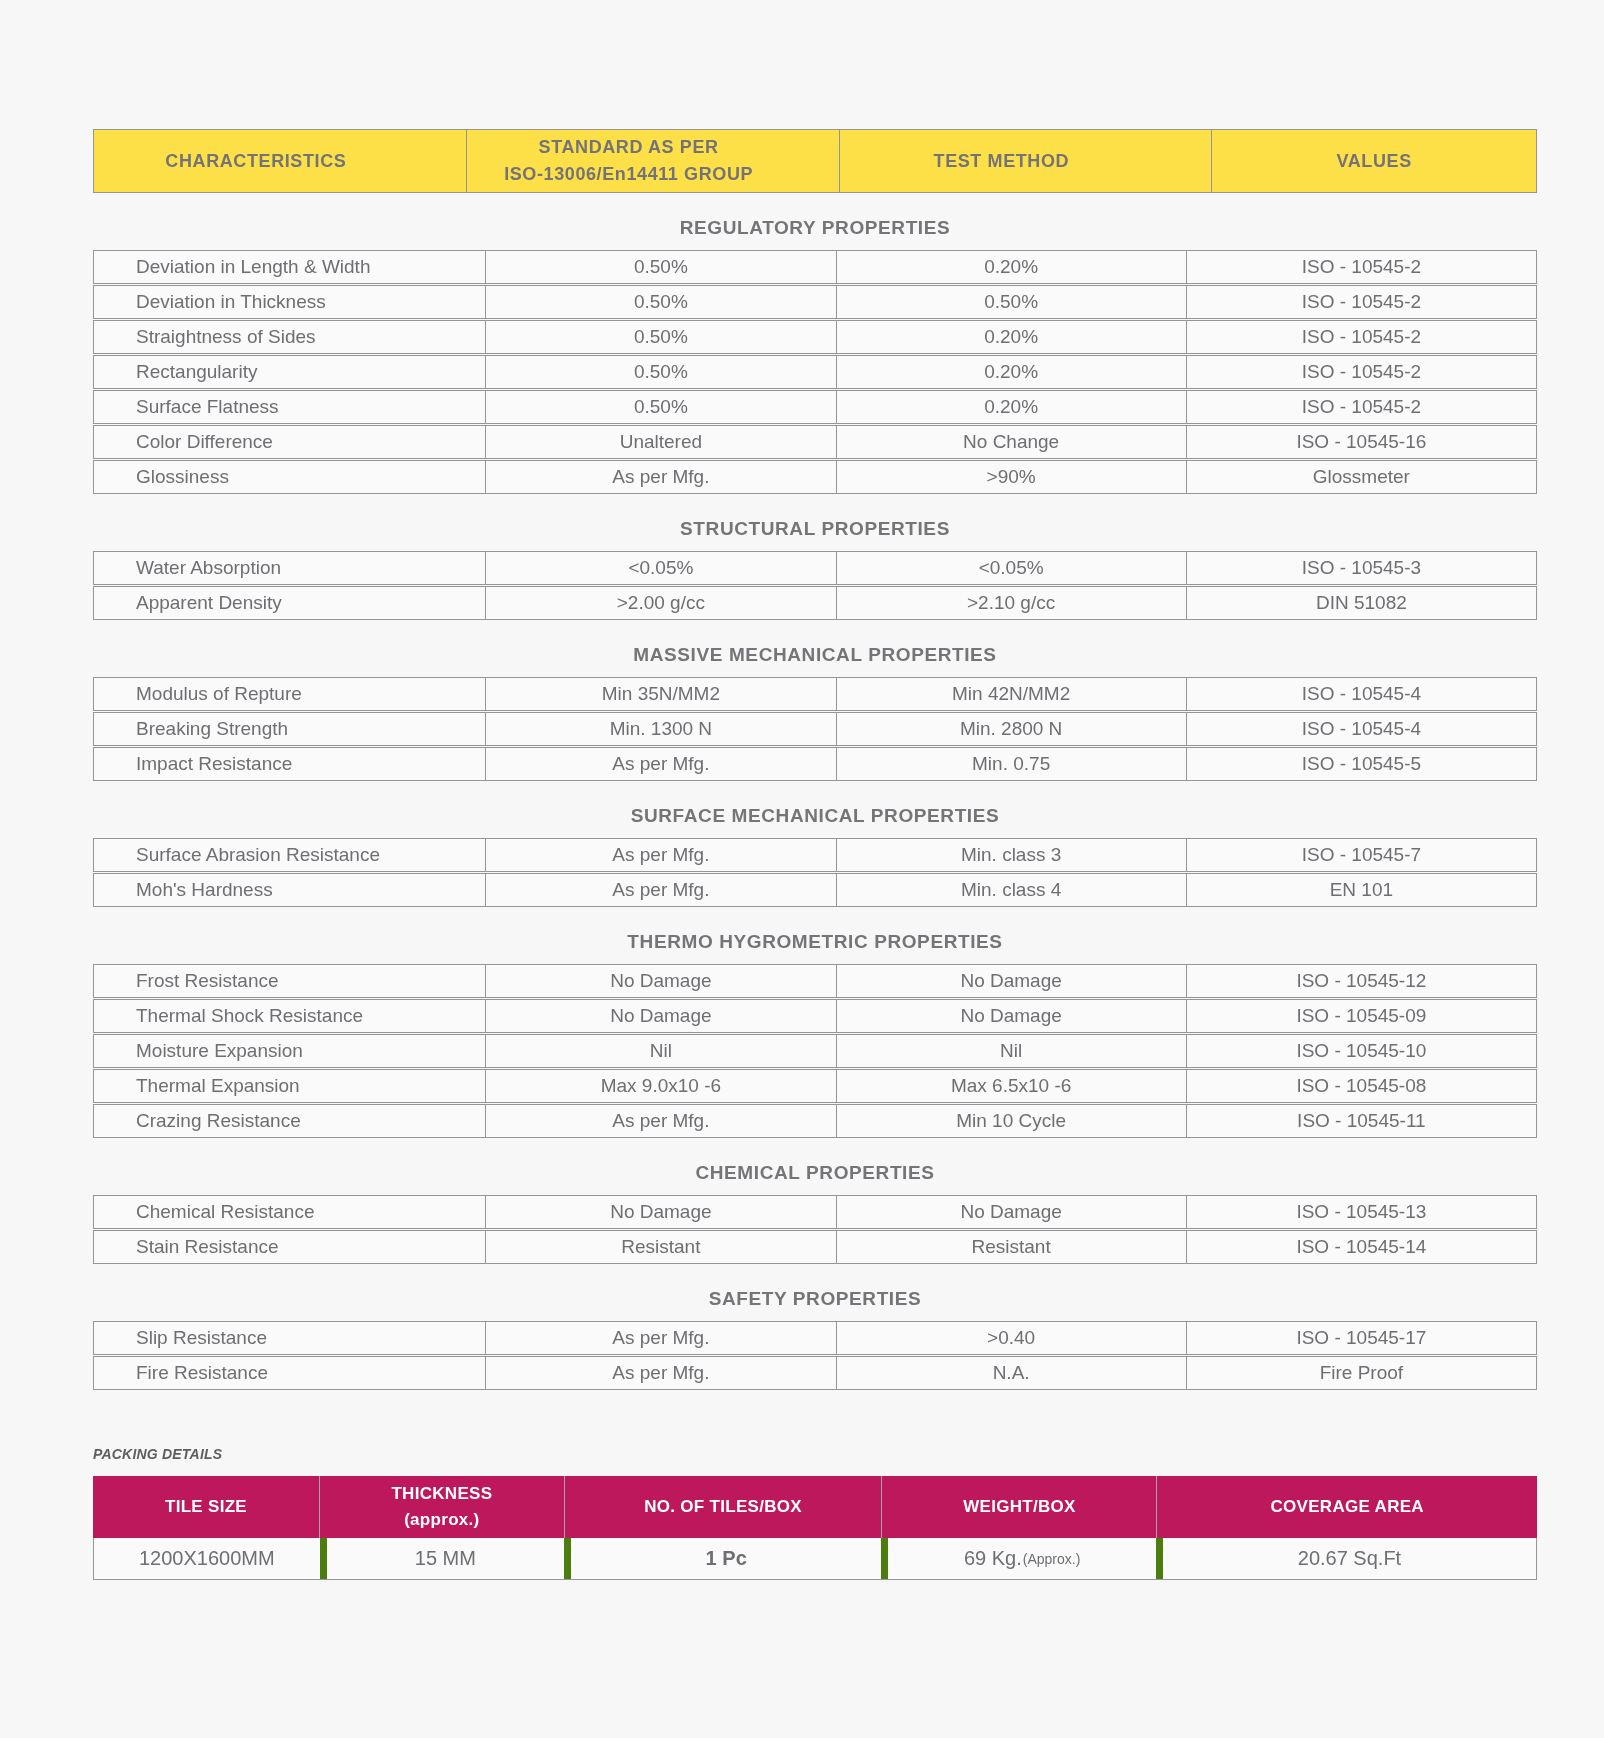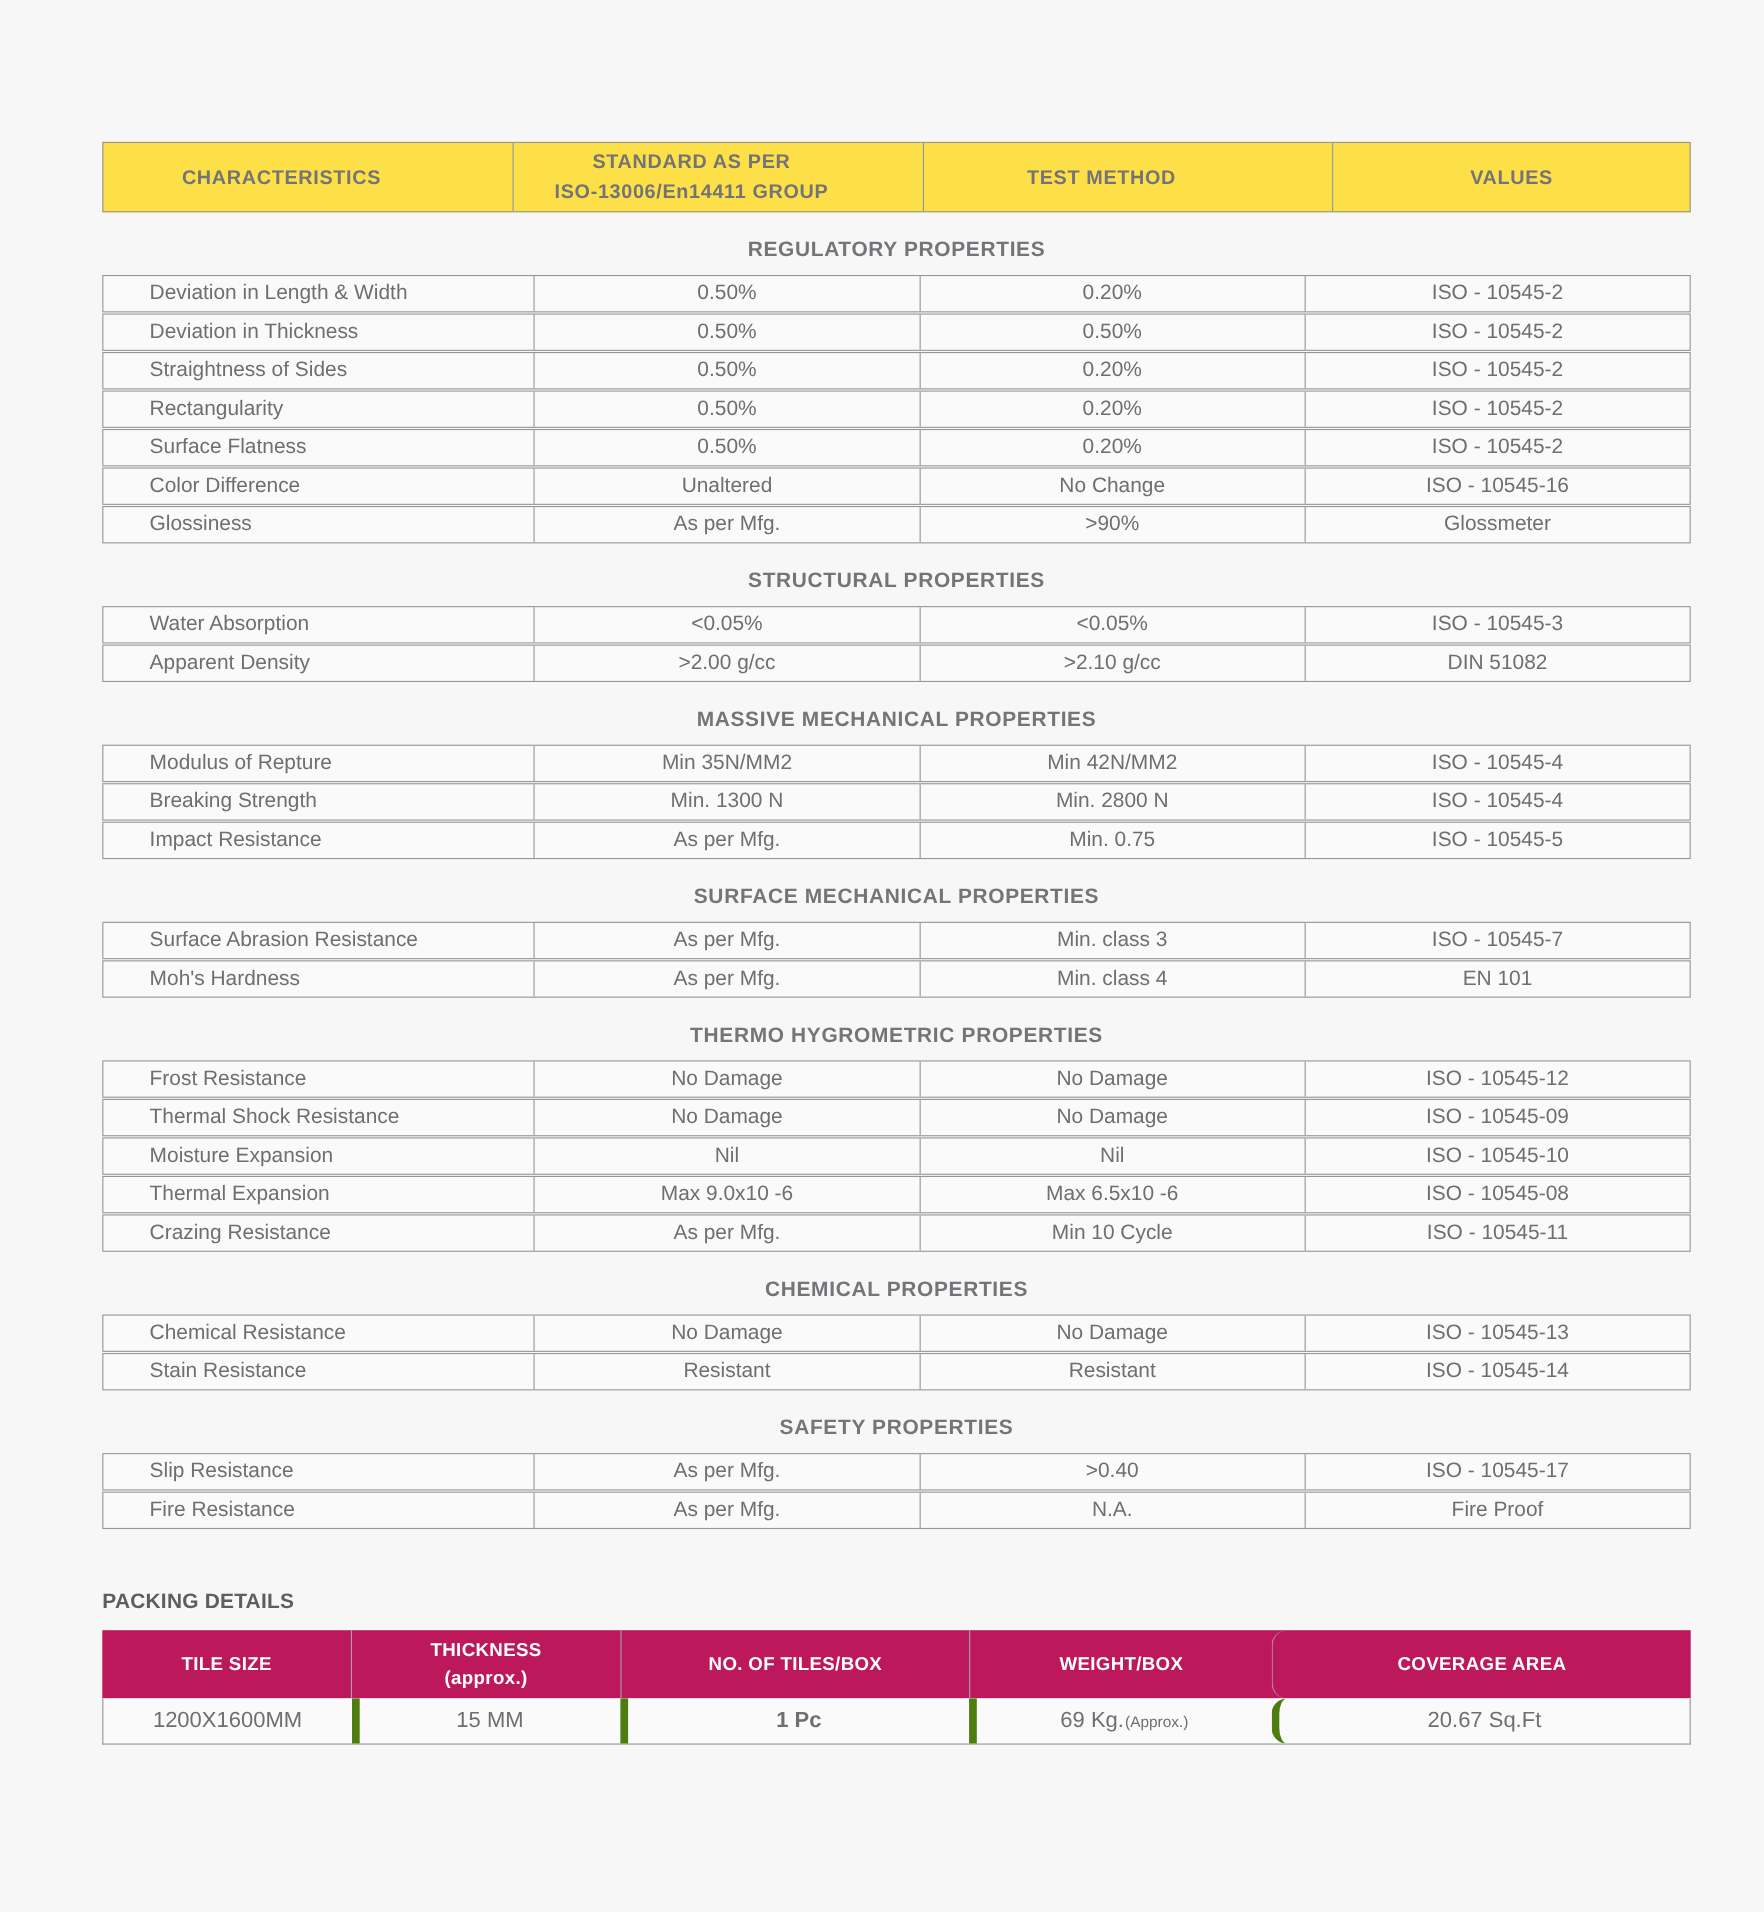--- a/index.html
+++ b/index.html
@@ -42,42 +42,42 @@
     flex:1;display:flex;align-items:center;justify-content:center;
     font-size:19px;color:#6e6e73;
     border-left:1px solid #95959a;
   }
   .trow .cell.first{
     justify-content:flex-start;padding-left:42px;border-left:none;
   }
   
   .packing-heading{
     margin:56px 0 14px;
-    font-size:19px;font-weight:bold;color:#5e5e62;letter-spacing:0.2px;
+    font-size:14px;font-weight:bold;color:#5e5e62;letter-spacing:0.2px;font-style:italic;
   }
   .packing-header{display:flex;height:62px;background:#be185d;}
   .packing-header .pcell{
     display:flex;align-items:center;justify-content:center;
     color:#ffffff;font-weight:bold;font-size:17px;letter-spacing:0.3px;
     text-align:center;white-space:pre-line;line-height:1.55;
     border-left:1px solid #a3a3a7;
   }
   .packing-header .pcell:first-child{border-left:none;}
   .packing-row{
     display:flex;height:42px;background:#fafafa;
     border:1px solid #95959a;border-top:none;
   }
   .packing-row .pcell{
     display:flex;align-items:center;justify-content:center;
     font-size:20px;color:#6e6e73;
     border-left:7px solid #4d7c0f;
   }
   .packing-row .pcell:first-child{border-left:none;}
   .packing-row .pcell .small{font-size:14px;margin-left:1px;}
-  .w0{width:15.65%;text-align:center;} .w1{width:16.95%;} .w2{width:22.0%;font-weight:bold;} .w3{width:19.05%;} .w4{width:26.35%;border-radius:14px;}
+  .w0{width:15.65%;text-align:center;} .w1{width:16.95%;} .w2{width:22.0%;font-weight:bold;} .w3{width:19.05%;} .w4{width:26.35%;}
 </style>
 </head>
 <body>
 
 <div class="content">
 
   <div class="spec-header" id="spec-header">
       <div class="hcell">CHARACTERISTICS</div>
       <div class="hcell">STANDARD AS PER
 ISO-13006/En14411 GROUP</div>

